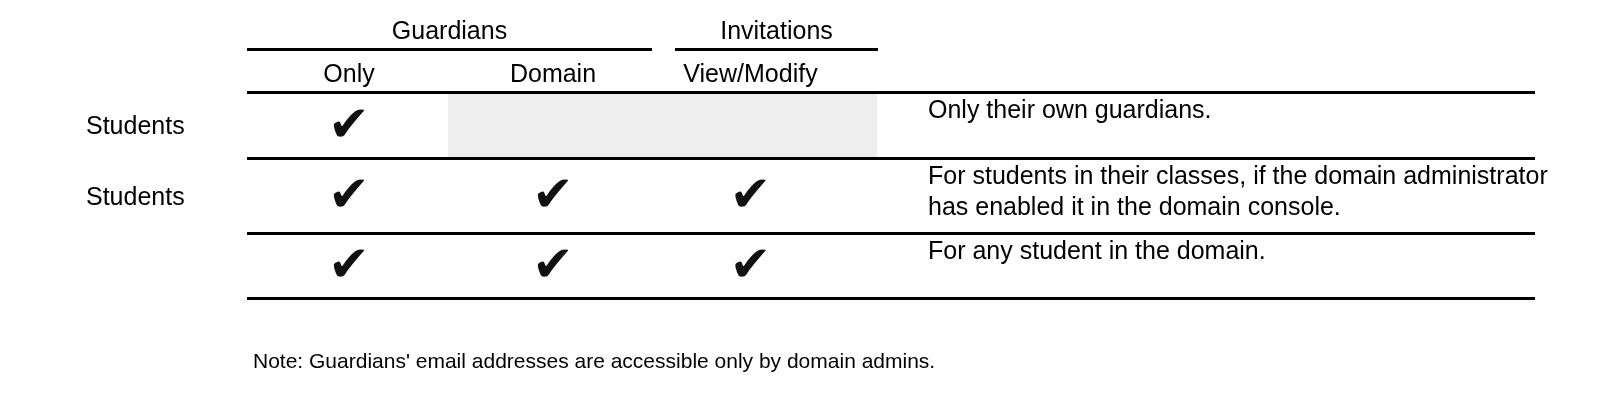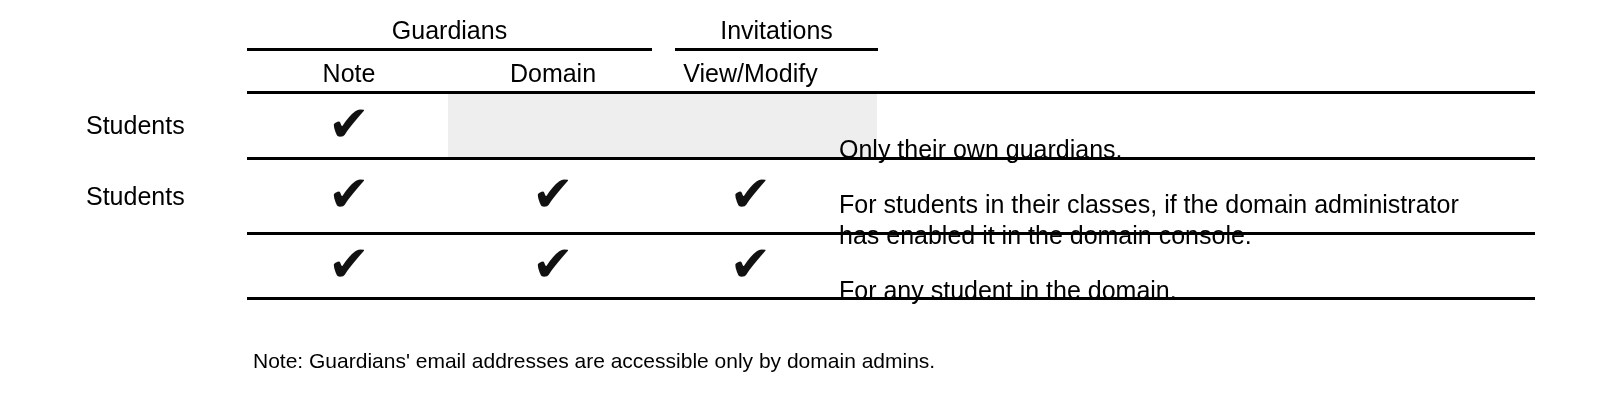--- a/index.html
+++ b/index.html
@@ -37,23 +37,23 @@
     display: flex; align-items: center; justify-content: center;
   }
   .check-glyph {
     font-family: "DejaVu Sans", sans-serif;
     font-size: 50px;
     color: #111111;
     transform: translateY(-2px);
   }
   .note-cell {
     position: absolute;
-    left: 839px; width: 660px;
-    display: flex; flex-direction: column; justify-content: center;
-    font-size: 25px; line-height: 31px; margin-top: 24px;
+    left: 928px; width: 660px;
+    display: flex; flex-direction: column; 
+    font-size: 25px; line-height: 31px;
   }
   .disabled-overlay {
     position: absolute;
     left: 448px; top: 94px; width: 429px; height: 63px;
     background: #eeeeee;
   }
   .footnote {
     position: absolute;
     left: 253px; top: 346px;
     font-size: 21px; line-height: 29px; white-space: nowrap;
@@ -71,21 +71,21 @@
 <body>
 
 <div class="canvas">
 
   <div class="group-label" style="left:247px; width:405px;">Guardians</div>
   <div class="rule" style="left:247px; top:48px; width:405px;"></div>
 
   <div class="group-label" style="left:675px; width:203px;">Invitations</div>
   <div class="rule" style="left:675px; top:48px; width:203px;"></div>
 
-  <div class="col-label col-view">Note</div>
+  <div class="col-label col-view">Only</div>
   <div class="col-label col-modify">Domain</div>
   <div class="col-label col-view-modify">View/Modify</div>
 
   <div class="rule" style="left:247px; top:91px; width:1288px;"></div>
   <div class="rule" style="left:247px; top:157px; width:1288px;"></div>
   <div class="rule" style="left:247px; top:232px; width:1288px;"></div>
   <div class="rule" style="left:247px; top:297px; width:1288px;"></div>
 
   <div class="disabled-overlay"></div>
 

